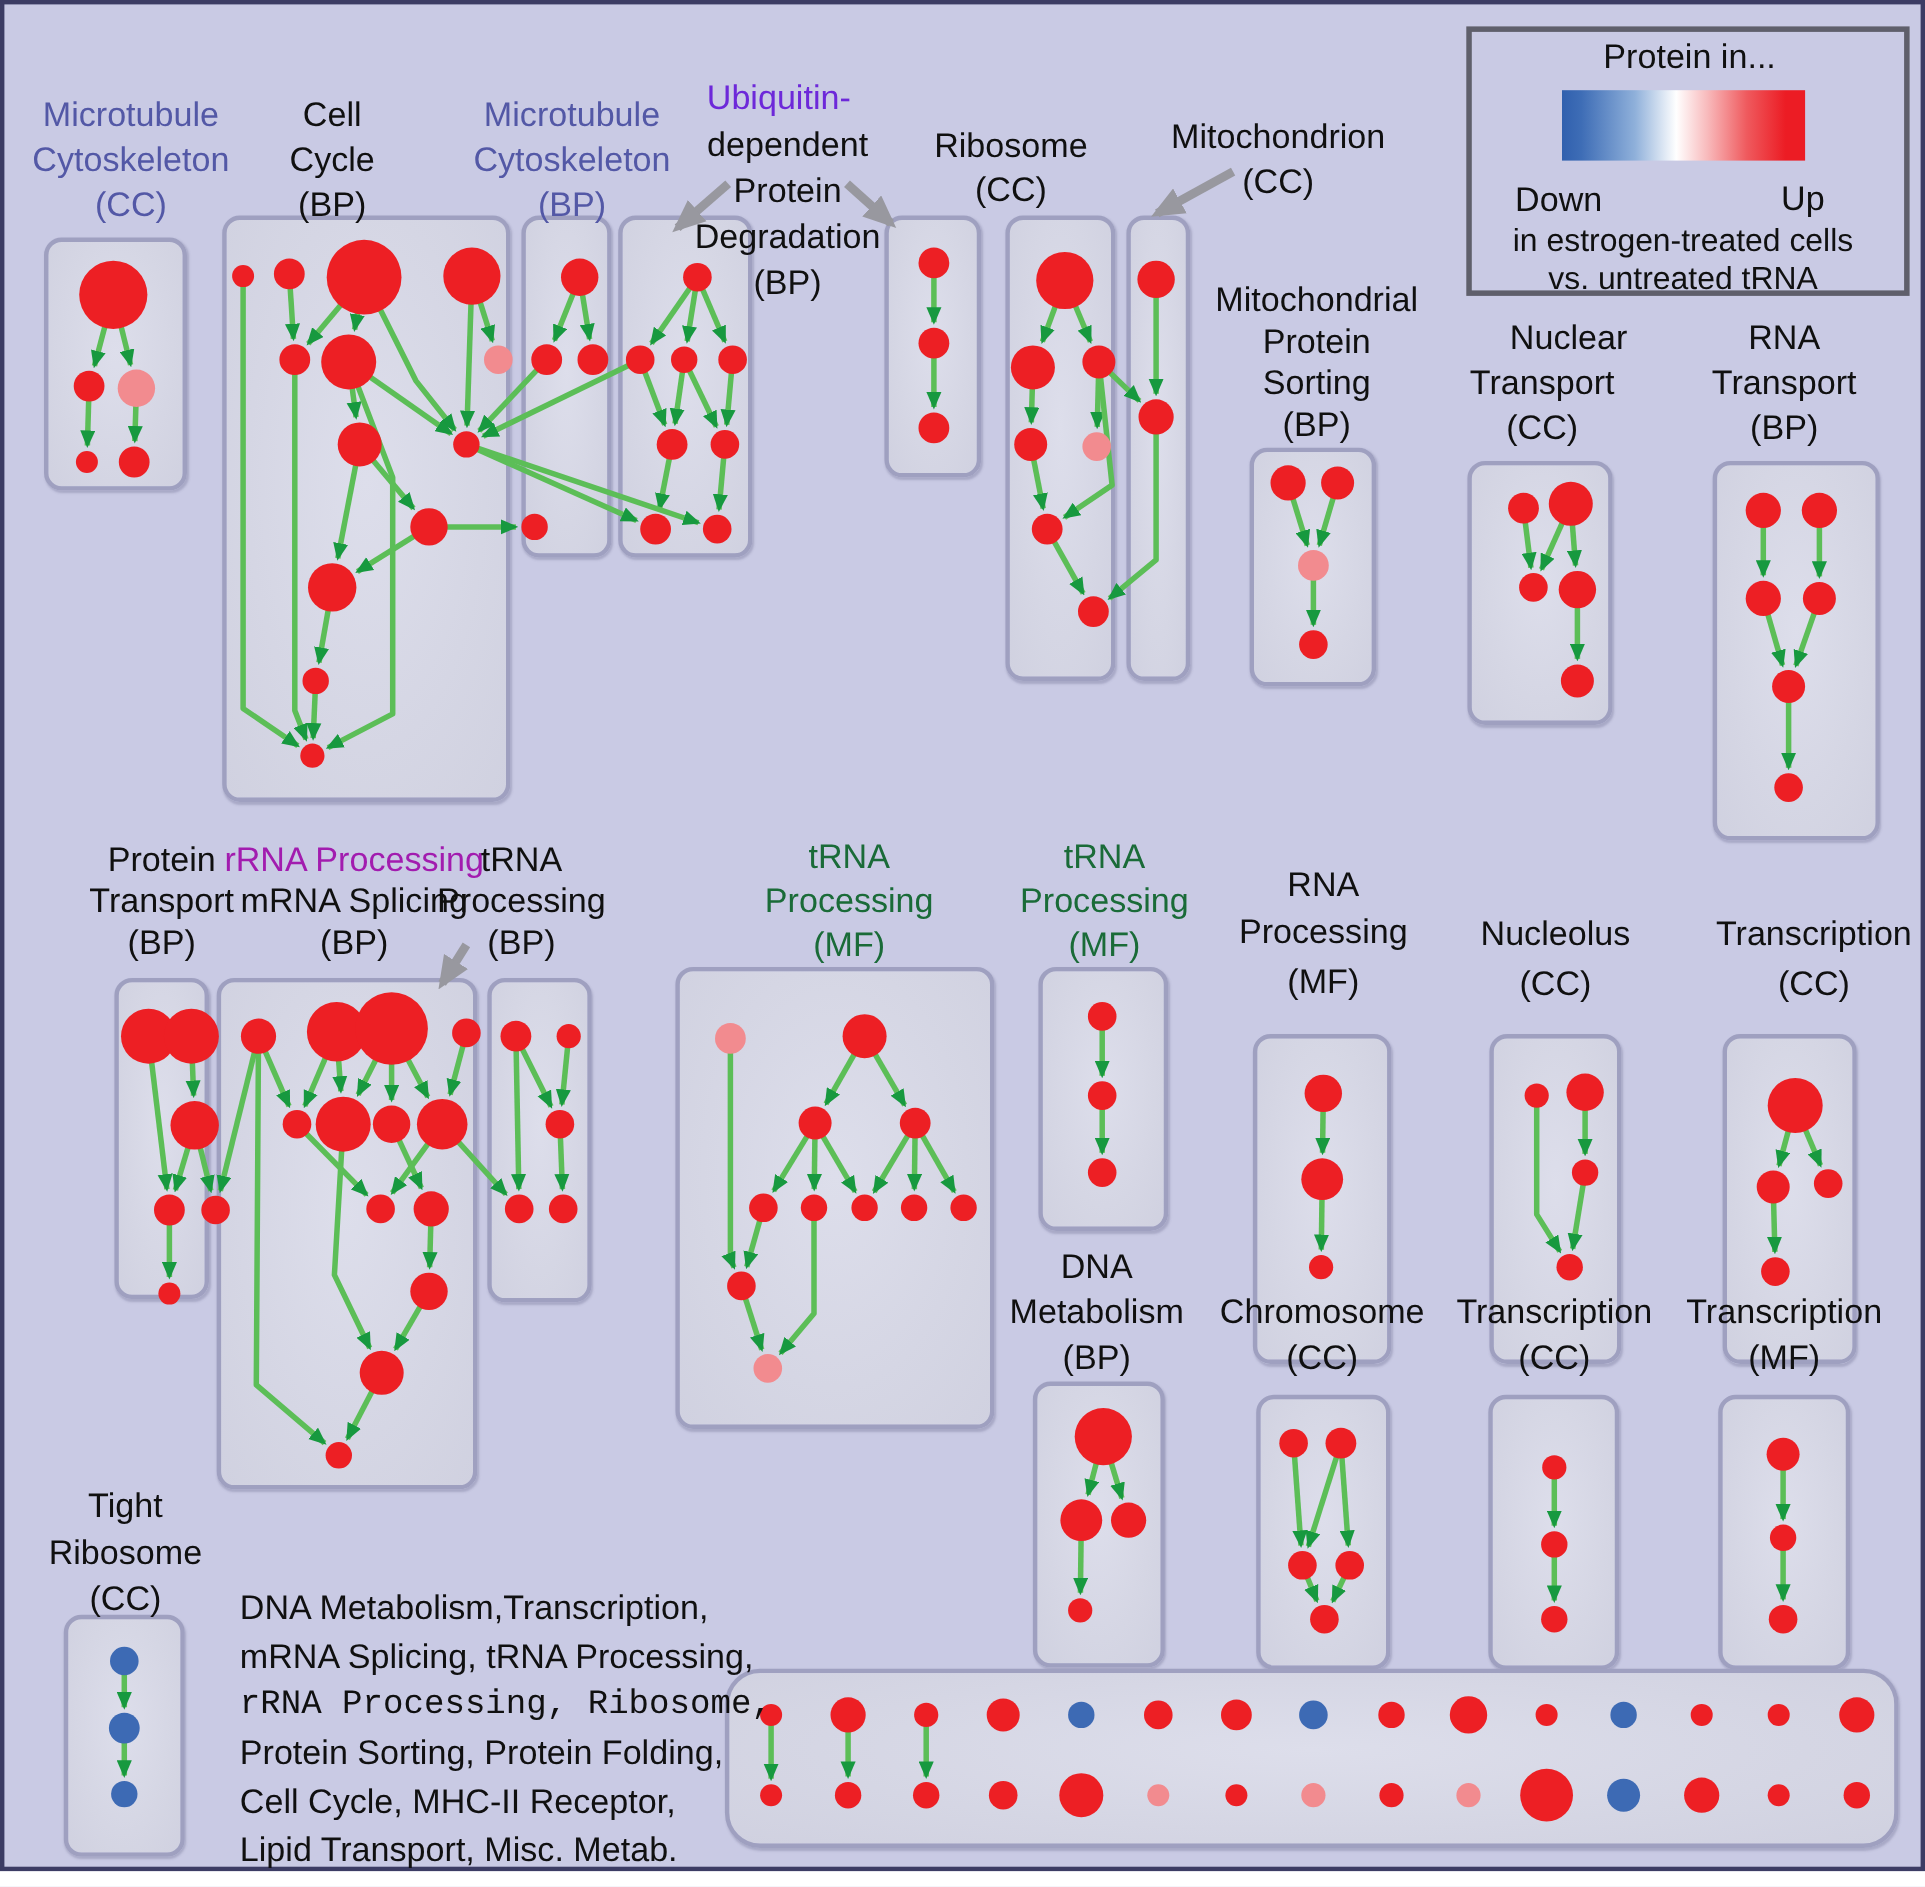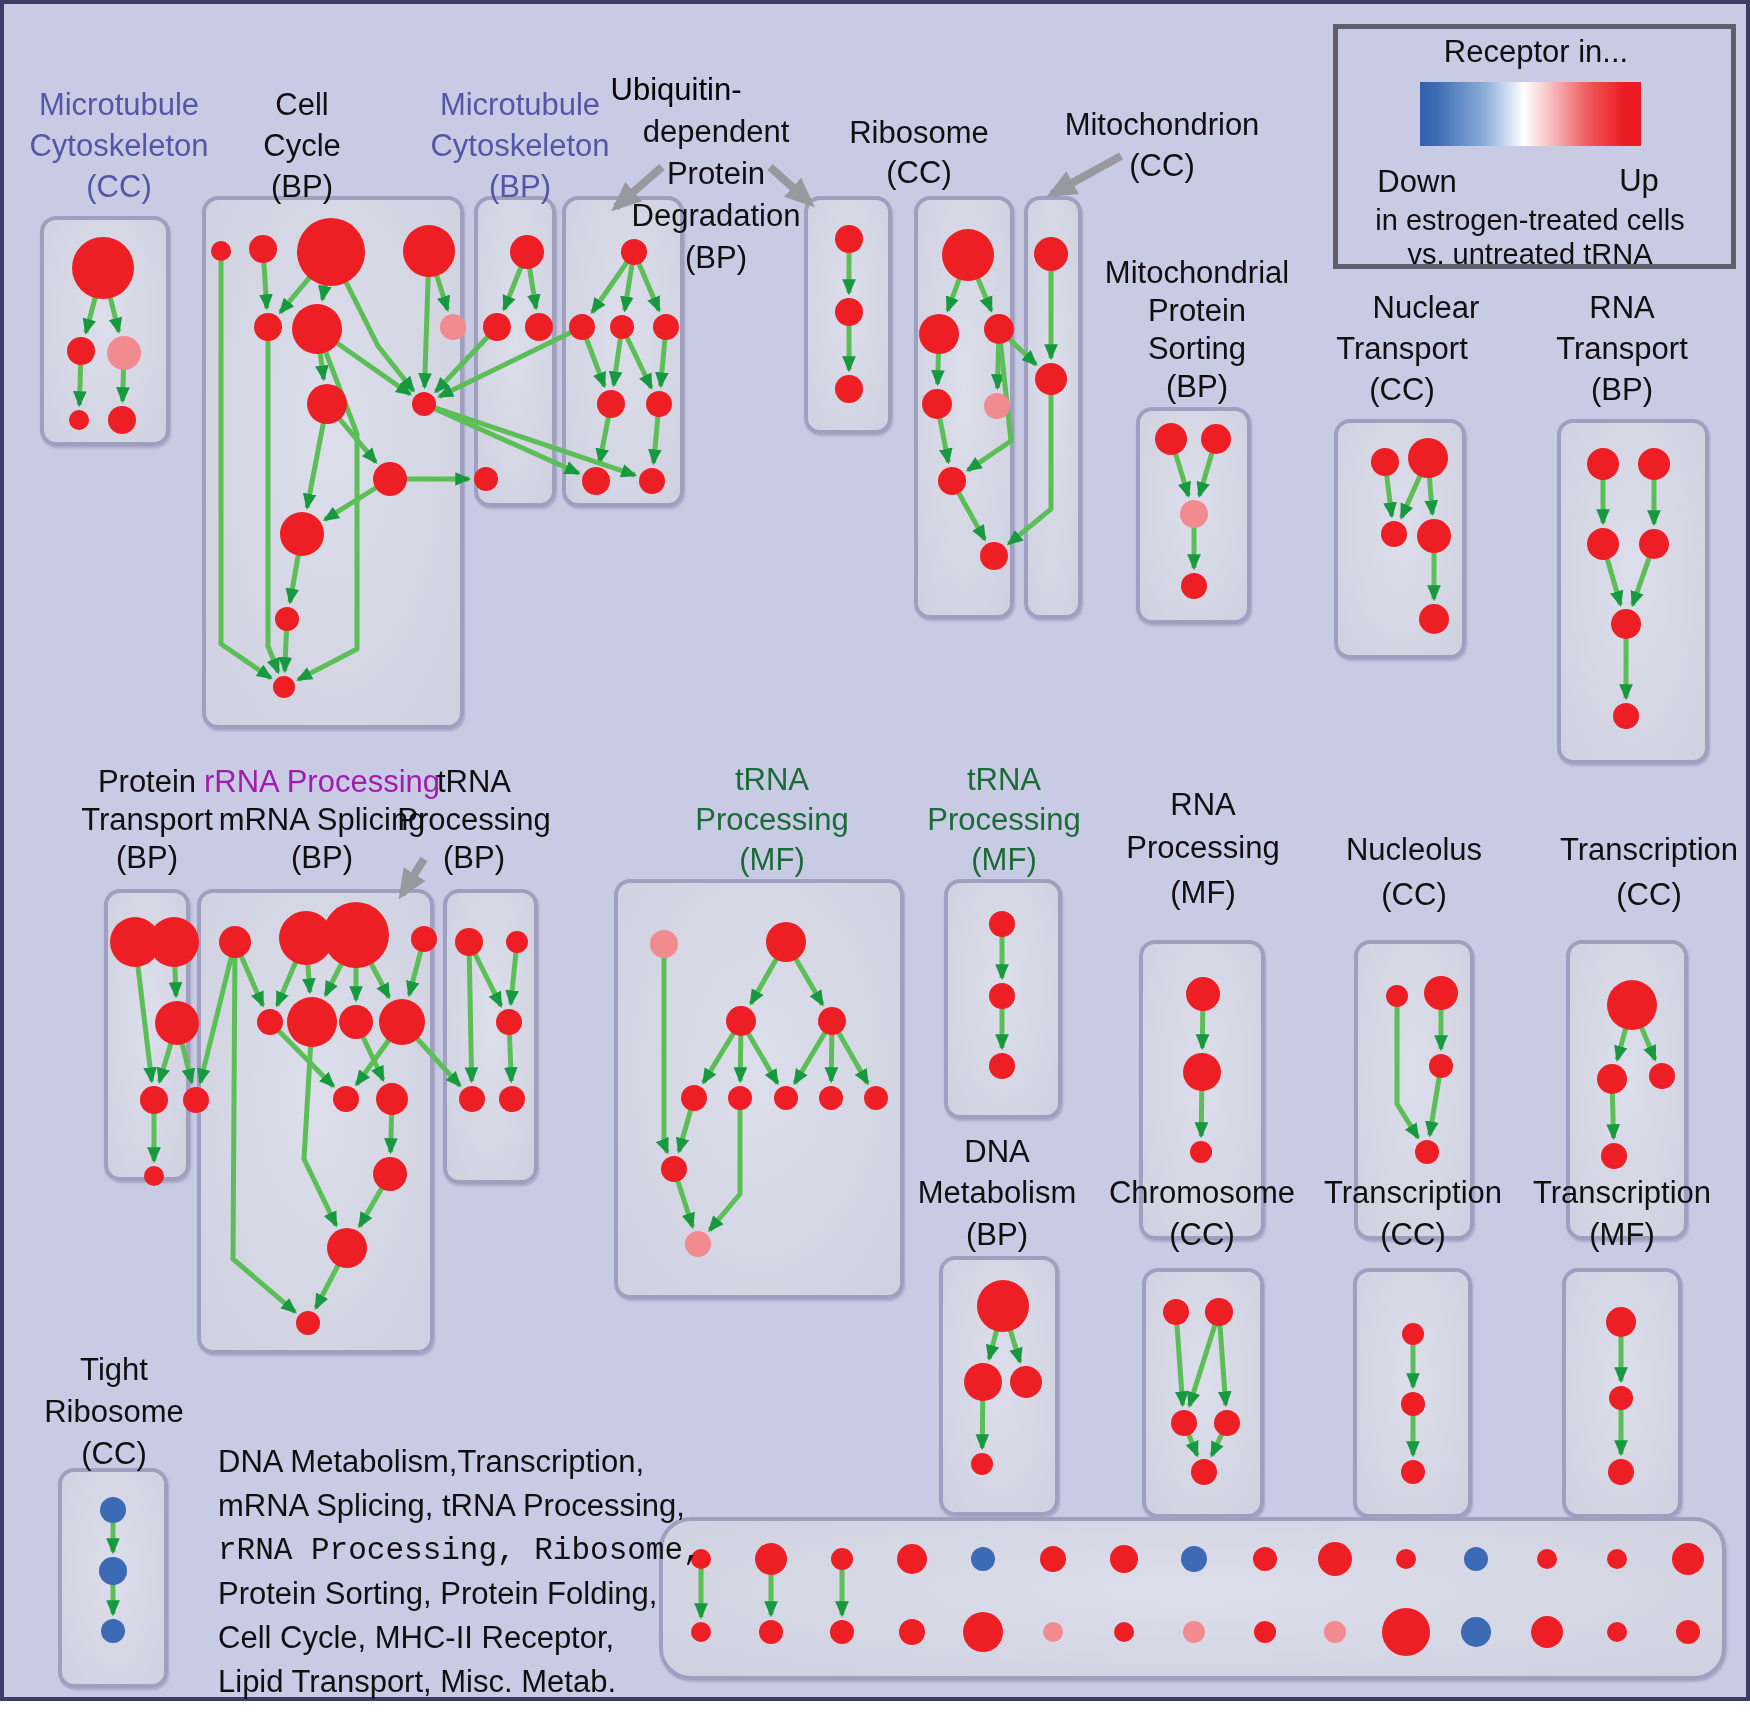--- a/index.html
+++ b/index.html
@@ -371,21 +371,21 @@
     <div id="labels-layer">
         <div class="glabel-line" style="left: 115px; top: 100px; color: rgb(83, 88, 166);">Microtubule</div>
         <div class="glabel-line" style="left: 115px; top: 141px; color: rgb(83, 88, 166);">Cytoskeleton</div>
         <div class="glabel-line" style="left: 115px; top: 182px; color: rgb(83, 88, 166);">(CC)</div>
         <div class="glabel-line" style="left: 298px; top: 100px; color: rgb(16, 16, 16);">Cell</div>
         <div class="glabel-line" style="left: 298px; top: 141px; color: rgb(16, 16, 16);">Cycle</div>
         <div class="glabel-line" style="left: 298px; top: 182px; color: rgb(16, 16, 16);">(BP)</div>
         <div class="glabel-line" style="left: 516px; top: 100px; color: rgb(83, 88, 166);">Microtubule</div>
         <div class="glabel-line" style="left: 516px; top: 141px; color: rgb(83, 88, 166);">Cytoskeleton</div>
         <div class="glabel-line" style="left: 516px; top: 182px; color: rgb(83, 88, 166);">(BP)</div>
-        <div class="glabel-line" style="left: 672px; top: 85px; color: #000000;">Ubiquitin-</div>
+        <div class="glabel-line" style="left: 704px; top: 85px; color: #6d28d9;">Ubiquitin-</div>
         <div class="glabel-line" style="left: 712px; top: 127px; color: rgb(16, 16, 16);">dependent</div>
         <div class="glabel-line" style="left: 712px; top: 169px; color: rgb(16, 16, 16);">Protein</div>
         <div class="glabel-line" style="left: 712px; top: 211px; color: rgb(16, 16, 16); text-align: right;">Degradation</div>
         <div class="glabel-line" style="left: 712px; top: 253px; color: rgb(16, 16, 16);">(BP)</div>
         <div class="glabel-line" style="left: 915px; top: 128px; color: rgb(16, 16, 16);">Ribosome</div>
         <div class="glabel-line" style="left: 915px; top: 168px; color: rgb(16, 16, 16);">(CC)</div>
         <div class="glabel-line" style="left: 1158px; top: 120px; color: rgb(16, 16, 16);">Mitochondrion</div>
         <div class="glabel-line" style="left: 1158px; top: 161px; color: rgb(16, 16, 16);">(CC)</div>
         <div class="glabel-line" style="left: 1193px; top: 268px; color: rgb(16, 16, 16);">Mitochondrial</div>
         <div class="glabel-line" style="left: 1193px; top: 306px; color: rgb(16, 16, 16);">Protein</div>
@@ -443,20 +443,20 @@
     </div>
 
     <div id="misc-text-layer">
         <div class="misc-line" style="left: 214px; top: 1458px;">DNA Metabolism,Transcription,</div>
         <div class="misc-line" style="left: 214px; top: 1502px;">mRNA Splicing, tRNA Processing,</div>
         <div class="misc-line" style="left: 214px; top: 1546px; font-family: Liberation Mono, monospace;">rRNA Processing, Ribosome,</div>
         <div class="misc-line" style="left: 214px; top: 1590px;">Protein Sorting, Protein Folding,</div>
         <div class="misc-line" style="left: 214px; top: 1634px;">Cell Cycle, MHC-II Receptor,</div>
         <div class="misc-line" style="left: 214px; top: 1678px;">Lipid Transport, Misc. Metab.</div>
       </div>
-  <div id="legend-title" style="left: 1532px; top: 48px;">Receptor in...</div>
+  <div id="legend-title" style="left: 1532px; top: 48px;">Protein in...</div>
       <div id="legend-bar" style="left: 1416px; top: 78px; width: 221px; height: 64px;"></div>
       <div id="legend-down" style="left: 1413px; top: 178px;">Down</div>
       <div id="legend-up" style="left: 1635px; top: 177px;">Up</div>
       <div id="legend-sub1" style="left: 1526px; top: 216px;">in estrogen-treated cells</div>
       <div id="legend-sub2" style="left: 1526px; top: 250px;">vs. untreated tRNA</div>
     </div>
 </div>
 
 </body></html>

